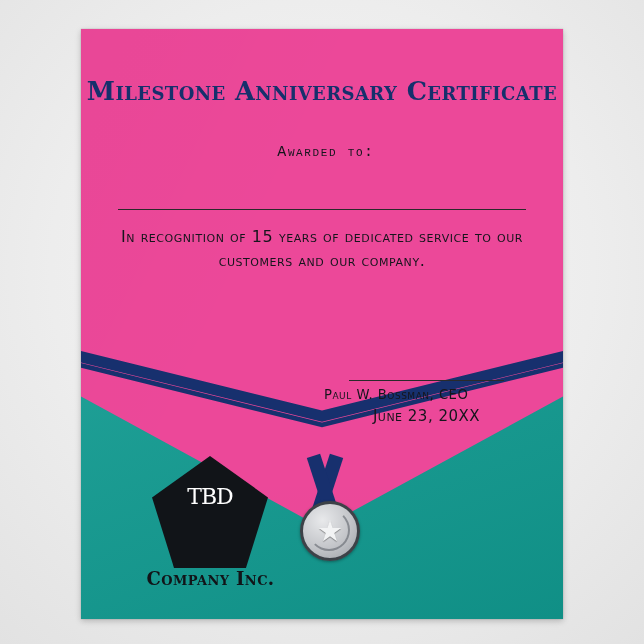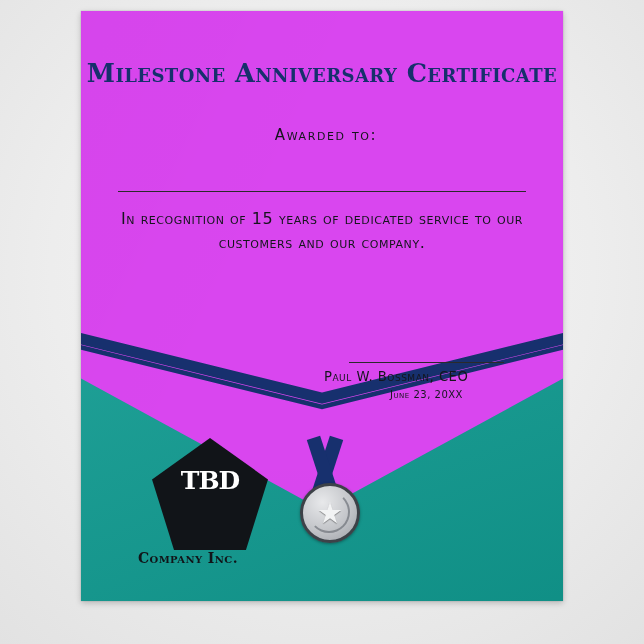--- a/index.html
+++ b/index.html
@@ -20,24 +20,24 @@
     left: 0; top: 0;
     width: 644px; height: 644px;
     background:
       radial-gradient(circle at 50% 42%, #f6f6f6 0%, #ededed 55%, #e2e2e2 100%);
   }
 
   
   #certificate {
     position: absolute;
     left: 81px;
-    top: 11px;
+    top: 29px;
     width: 482px;
     height: 590px;
-    background: #d946ef;
+    background: #ec4899;
     box-shadow: 0 2px 6px rgba(0,0,0,0.22), 0 0 1px rgba(0,0,0,0.25);
     overflow: hidden;
   }
 
   
   #paper-texture {
     position: absolute;
     inset: 0;
     background:
       linear-gradient(115deg, rgba(0,0,0,0.015) 0%, rgba(255,255,255,0) 40%),
@@ -97,20 +97,21 @@
   #awarded-to {
     position: absolute;
     left: 0;
     top: 115px;
     width: 490px;
     text-align: center;
     font-size: 15px;
     letter-spacing: 1.6px;
     color: #15151c;
     font-variant: small-caps;
+    font-family: Liberation Mono, monospace;
   }
 
   #name-line {
     position: absolute;
     left: 37px;
     top: 180px;
     width: 408px;
     height: 1px;
     background: #2a2a2a;
   }
@@ -146,21 +147,21 @@
     letter-spacing: 0.5px;
     color: #15151c;
     font-variant: small-caps;
   }
   #sign-date {
     position: absolute;
     left: 243px;
     top: 378px;
     width: 205px;
     text-align: center;
-    font-size: 10px;
+    font-size: 15px;
     letter-spacing: 0.5px;
     color: #15151c;
     font-variant: small-caps;
   }
 
   
   #logo {
     position: absolute;
     left: 57px;
     top: 427px;
@@ -176,33 +177,34 @@
     background: #111418;
     clip-path: polygon(50% 0%, 100% 37%, 81% 100%, 19% 100%, 0% 37%);
   }
   #logo-letters {
     position: absolute;
     left: 14px;
     top: 28px;
     width: 116px;
     text-align: center;
     font-family: "DejaVu Serif", serif;
-    font-weight: bold;
-    font-size: 25px;
+    font-weight: normal;
+    font-size: 22px;
     letter-spacing: -1px;
     color: #ffffff;
   }
   #logo-company {
     position: absolute;
     left: 0;
     top: 112px;
     width: 145px;
+    text-align: center;
     font-family: "DejaVu Serif", serif;
     font-weight: bold;
-    font-size: 14px;
+    font-size: 18px;
     letter-spacing: 0.4px;
     color: #111418;
     font-variant: small-caps;
   }
 
   
   #medal {
     position: absolute;
     left: 206px;
     top: 424px;

